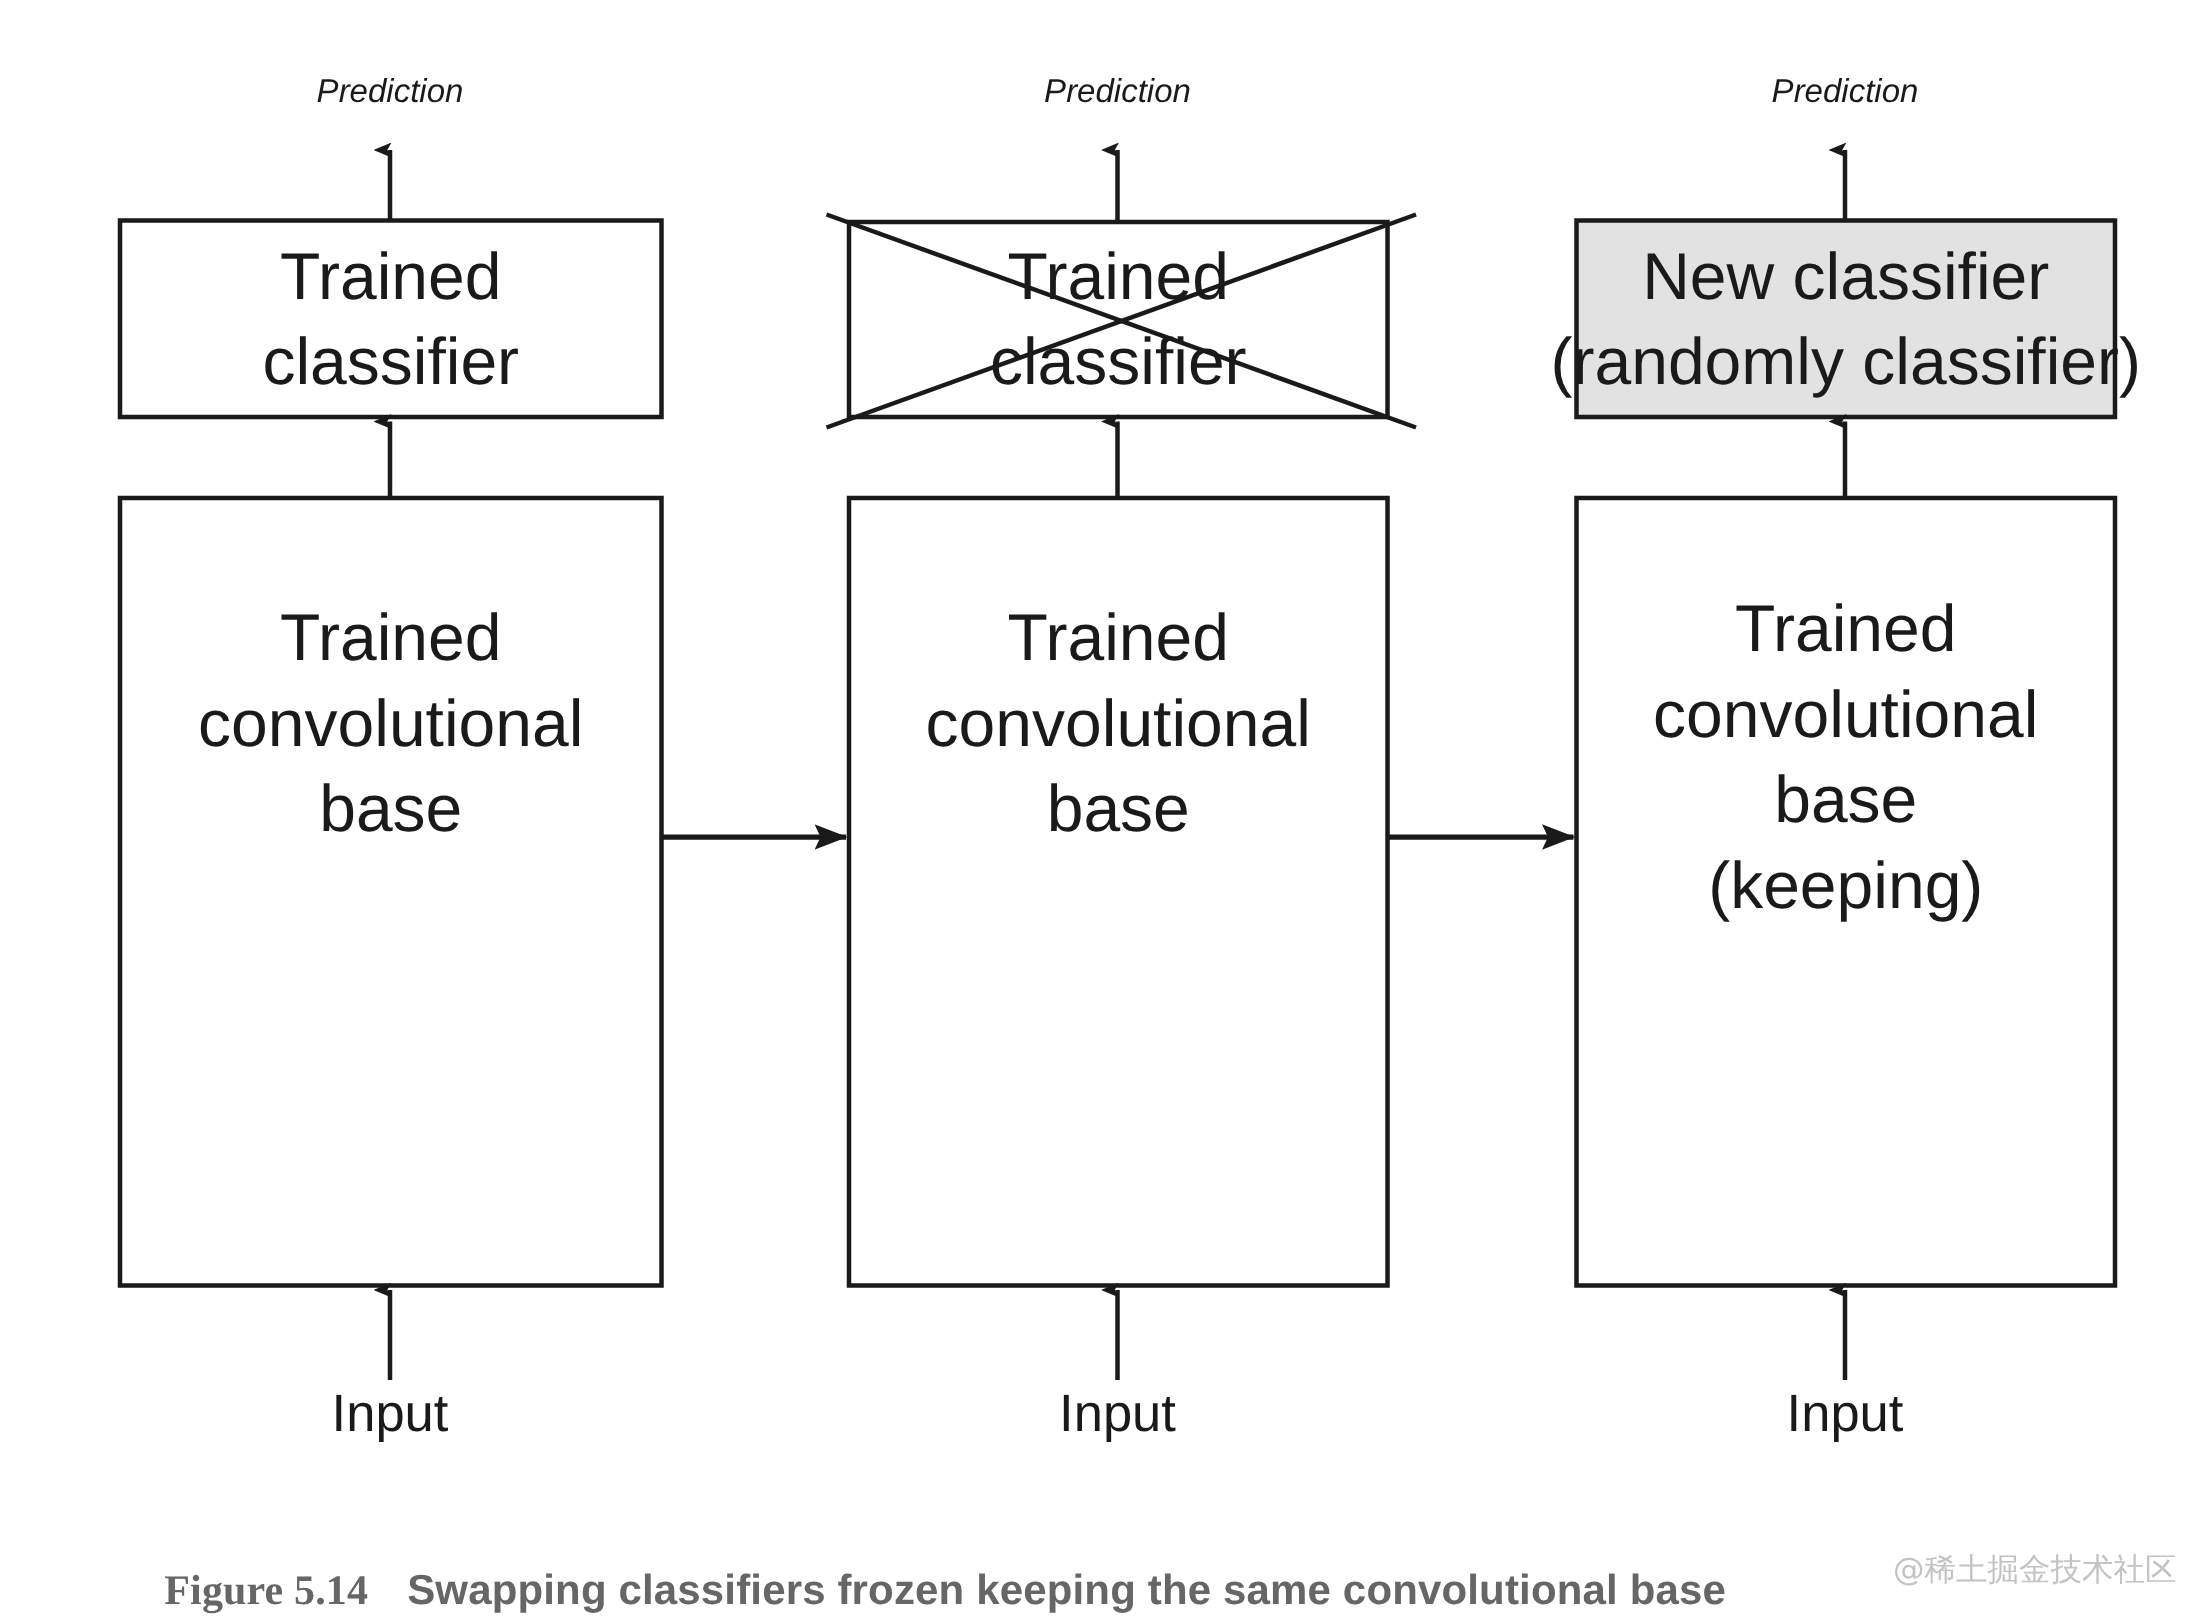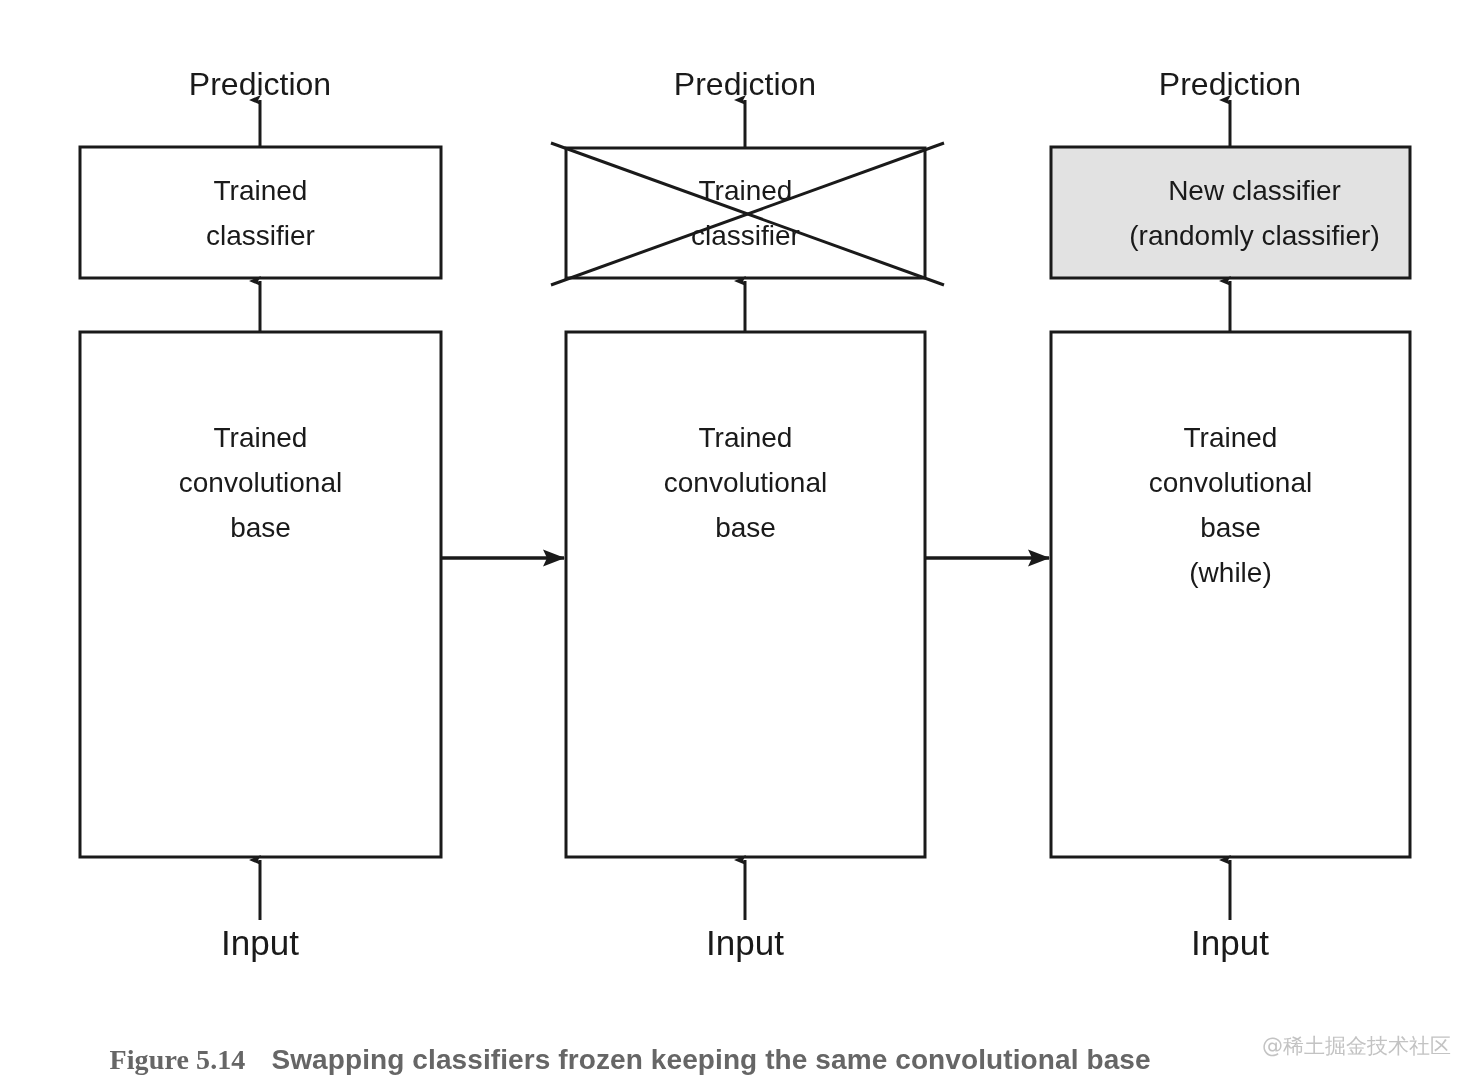--- a/index.html
+++ b/index.html
@@ -35,42 +35,44 @@
     position: absolute;
     text-align: center;
     font-size: 32px;
     line-height: 1.0;
     color: #1a1a1a;
     white-space: pre;
     font-family: "Liberation Sans", "DejaVu Sans", sans-serif;
   }
 
   .prediction-label {
-    font-size: 32px;
-    top: 68px;
+    font-size: 22px;
+    top: 50px;
     width: 320px;
+    font-style: italic;
   }
 
   .input-label {
     font-size: 35px;
     top: 925px;
     width: 320px;
   }
 
   .box-text {
     position: absolute;
     display: flex;
     flex-direction: column;
     align-items: center;
     justify-content: center;
     text-align: center;
-    font-size: 28px;
+    font-size: 44px;
     line-height: 45px;
     color: #1a1a1a;
     pointer-events: none;
+    gap: 12px;
   }
 
   .box-text span { display: block; white-space: pre; }
 
   .caption {
     position: absolute;
     left: 78px;
     top: 1012px;
     font-size: 28px;
     font-weight: bold;
@@ -162,30 +164,30 @@
   <div class="box-text" style="left:566px; top:332px; width:359px; height:300px;">
     <span>Trained</span>
     <span>convolutional</span>
     <span>base</span>
   </div>
 
   <div class="label input-label" style="left:585px;">Input</div>
 
   <div class="label prediction-label" style="left:1070px;">Prediction</div>
 
-  <div class="box-text" style="left:1051px; top:147px; width:359px; height:131px;padding-left:24px;">
+  <div class="box-text" style="left:1051px; top:147px; width:359px; height:131px;">
     <span>New classifier</span>
     <span>(randomly classifier)</span>
   </div>
 
   <div class="box-text" style="left:1051px; top:332px; width:359px; height:345px;">
     <span>Trained</span>
     <span>convolutional</span>
     <span>base</span>
-    <span>(while)</span>
+    <span>(keeping)</span>
   </div>
 
   <div class="label input-label" style="left:1070px;">Input</div>
 
   <div class="caption">
     <span class="fig-num">Figure 5.14</span><span>Swapping classifiers frozen keeping the same convolutional base</span>
   </div>
 
   <div class="watermark">@稀土掘金技术社区</div>
 

